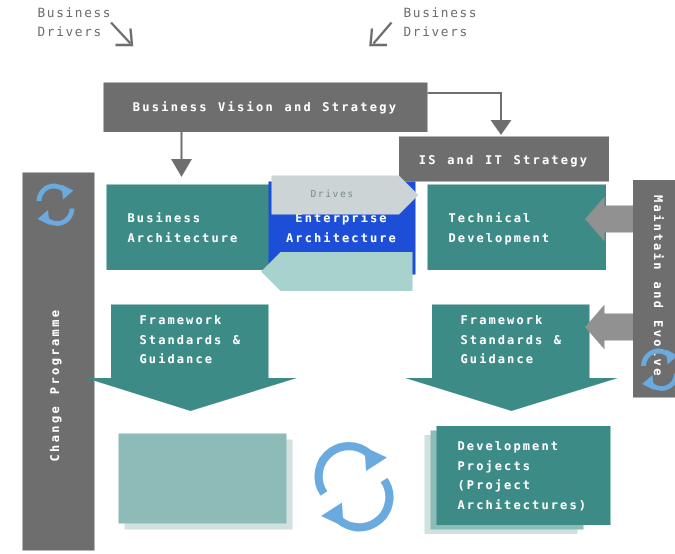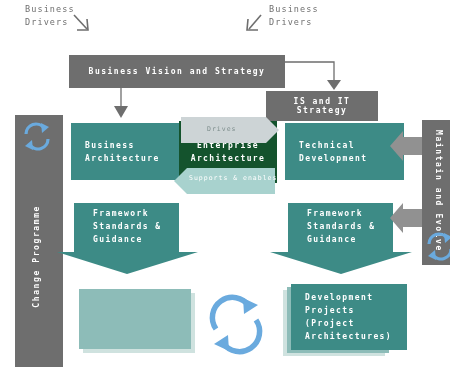--- a/index.html
+++ b/index.html
@@ -68,21 +68,21 @@
     align-items: center;
     font-size: 8px;
     font-weight: bold;
     letter-spacing: 1.4px;
     line-height: 13px;
     white-space: pre-line;
   }
   .teal-box.lft { justify-content: flex-start; padding-left: 14px; }
 
   .ea-box {
-    background: #14532d;
+    background: #1d4ed8;
     color: #ffffff;
     font-size: 8px;
     font-weight: bold;
     letter-spacing: 1.4px;
     line-height: 13px;
     text-align: center;
     display: flex;
     align-items: center;
     justify-content: center;
     white-space: pre-line;
@@ -124,21 +124,21 @@
   <div class="abs panel-grey" style="left:4px; top:115px; width:48px; height:252px;">
     <div class="abs vtext vtext-left" style="left:17px; top:90px;">Change Programme</div>
   </div>
 
   <div class="abs panel-grey" style="left:411px; top:120px; width:35px; height:145px;">
     <div class="abs vtext vtext-right" style="left:12px; top:10px;">Maintain and Evolve</div>
   </div>
 
   <div class="abs grey-box" style="left:58px; top:55px; width:216px; height:33px;">Business Vision and Strategy</div>
 
-  <div class="abs grey-box" style="left:255px; top:91px; width:112px; height:30px;">IS and IT Strategy</div>
+  <div class="abs grey-box" style="left:255px; top:91px; width:140px; height:30px;">IS and IT Strategy</div>
 
   <div class="abs teal-box lft" style="left:60px; top:123px; width:105px; height:57px;">Business
 Architecture</div>
 
   <div class="abs ea-box" style="left:168px; top:121px; width:98px; height:62px;">Enterprise
 Architecture</div>
 
   <div class="abs teal-box lft" style="left:274px; top:123px; width:105px; height:57px;">Technical
 Development</div>
 
@@ -155,21 +155,20 @@
   <div class="abs teal-box lft" style="left:68px; top:205px; width:100px; height:42px; background:transparent; z-index:5;">Framework
 Standards &amp;
 Guidance</div>
 
   <div class="abs teal-box lft" style="left:282px; top:205px; width:100px; height:42px; background:transparent; z-index:5;">Framework
 Standards &amp;
 Guidance</div>
 
   <div class="arrow-txt drives-txt" style="left:196px; top:125px; z-index:6;">Drives</div>
 
-  <div class="arrow-txt supports-txt" style="left:178px; top:174px; z-index:6;">Supports &amp; enables</div>
 
   <svg class="overlay" viewBox="0 0 450 369">
 
     <g stroke="#6e6e6e" stroke-width="1.6" fill="none">
       <line x1="63" y1="15" x2="76" y2="29"></line>
       <polyline points="76,19 77,30 66,30"></polyline>
     </g>
 
     <g stroke="#6e6e6e" stroke-width="1.6" fill="none">
       <line x1="250" y1="15" x2="238" y2="29"></line>

